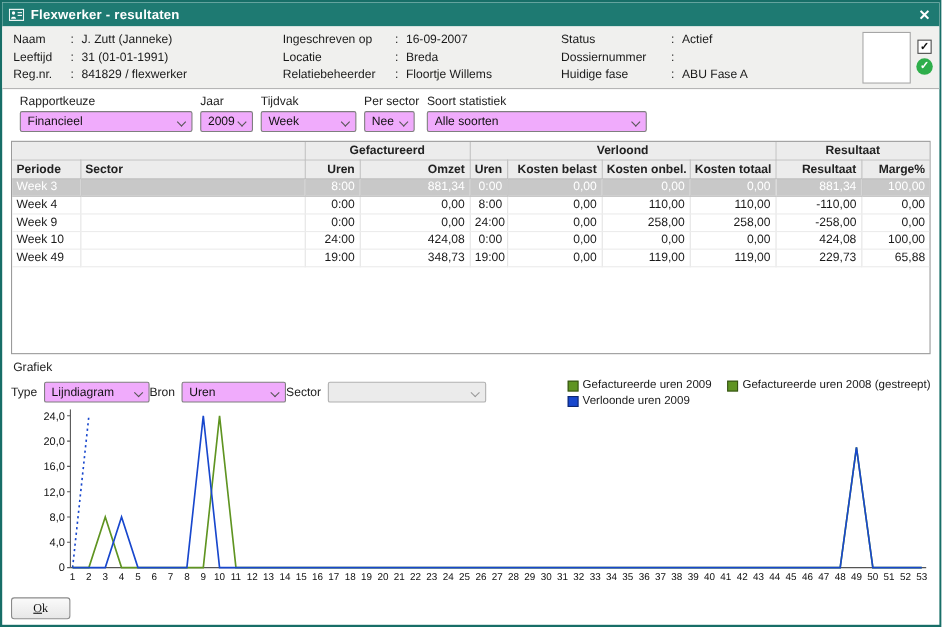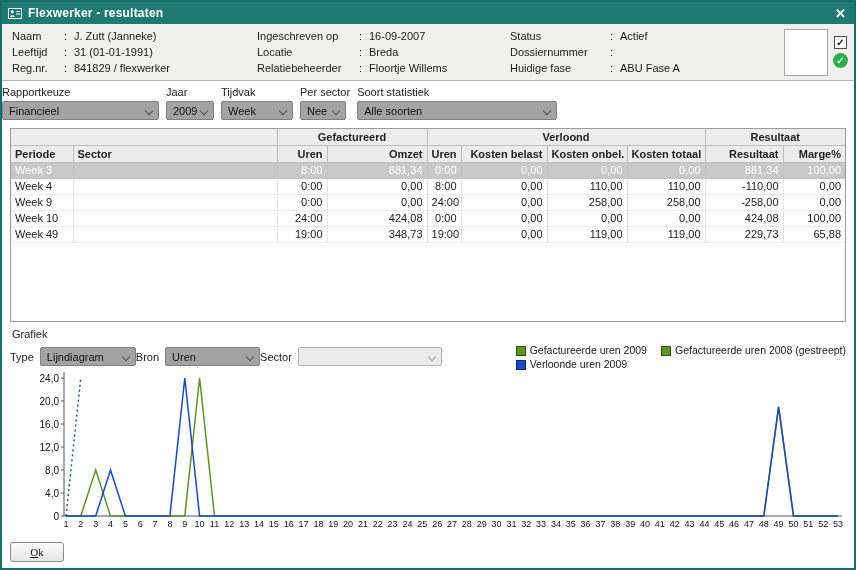--- a/index.html
+++ b/index.html
@@ -27,31 +27,31 @@
   .c3 .info-label { width:100px; }
   .info-colon { width:10px; }
   .photo { width:44px; height:47px; background:#fff; border:1px solid #a6a6a6; align-self:center; }
   .flags { display:flex; flex-direction:column; align-items:center; justify-content:center; gap:4px; margin-left:5px; }
   .checkbox { width:13px; height:13px; border:1px solid #4a4a4a; background:#fff; font-size:10px;
               line-height:11px; text-align:center; font-weight:bold; color:#111; cursor:pointer; }
   .greencheck { width:15px; height:15px; border-radius:50%; background:#2eae4b; color:#fff;
                 font-size:10px; line-height:15px; text-align:center; font-weight:bold; }
 
   
-  .filterbar { flex:0 0 47px; display:flex; padding:5px 0 8px; gap:7px; }
+  .filterbar { flex:0 0 47px; display:flex; padding:5px 16px 8px; gap:7px; }
   .filter { display:flex; flex-direction:column; }
   .filter-label { font-size:11px; color:#222; margin-bottom:3px; white-space:nowrap; }
-  .dd { height:19px; border:1px solid #7f7f7f; border-radius:2px; background:#a3a3a3; font-size:11px;
+  .dd { height:19px; border:1px solid #7f7f7f; border-radius:2px; background:#f0abfc; font-size:11px;
         display:flex; align-items:center; padding:0 18px 0 6px; position:relative; color:#111;
         cursor:pointer; white-space:nowrap; }
   .dd::after { content:""; position:absolute; right:6px; top:6px; width:5px; height:5px;
                border-right:1.5px solid #555; border-bottom:1.5px solid #555; transform:rotate(45deg); }
   .dd.disabled { background:#ebebeb; border-color:#b0b0b0; color:#888; cursor:default; }
   .dd.disabled::after { border-color:#9a9a9a; }
-  .fw1 { width:157px; } .fw2 { width:48px; } .fw3 { width:72px; } .fw4 { width:46px; } .fw5 { width:200px; }
+  .fw1 { width:157px; } .fw2 { width:48px; } .fw3 { width:87px; } .fw4 { width:46px; } .fw5 { width:200px; }
 
   
   .table-wrap { flex:0 0 194px; margin:0 8px; border:1px solid #9b9b9b; background:#fff; overflow:hidden; }
   table { border-collapse:collapse; table-layout:fixed; width:834px; font-size:11px; }
   th, td { padding:0 4px; height:16px; overflow:hidden; white-space:nowrap; }
   thead th { background:#ececec; border-right:1px solid #bdbdbd; border-bottom:1px solid #bdbdbd;
              font-weight:bold; color:#222; height:16px; }
   thead tr.colrow th { height:17px; }
   th.grp { text-align:center; }
   th:last-child, td:last-child { border-right:none; }

